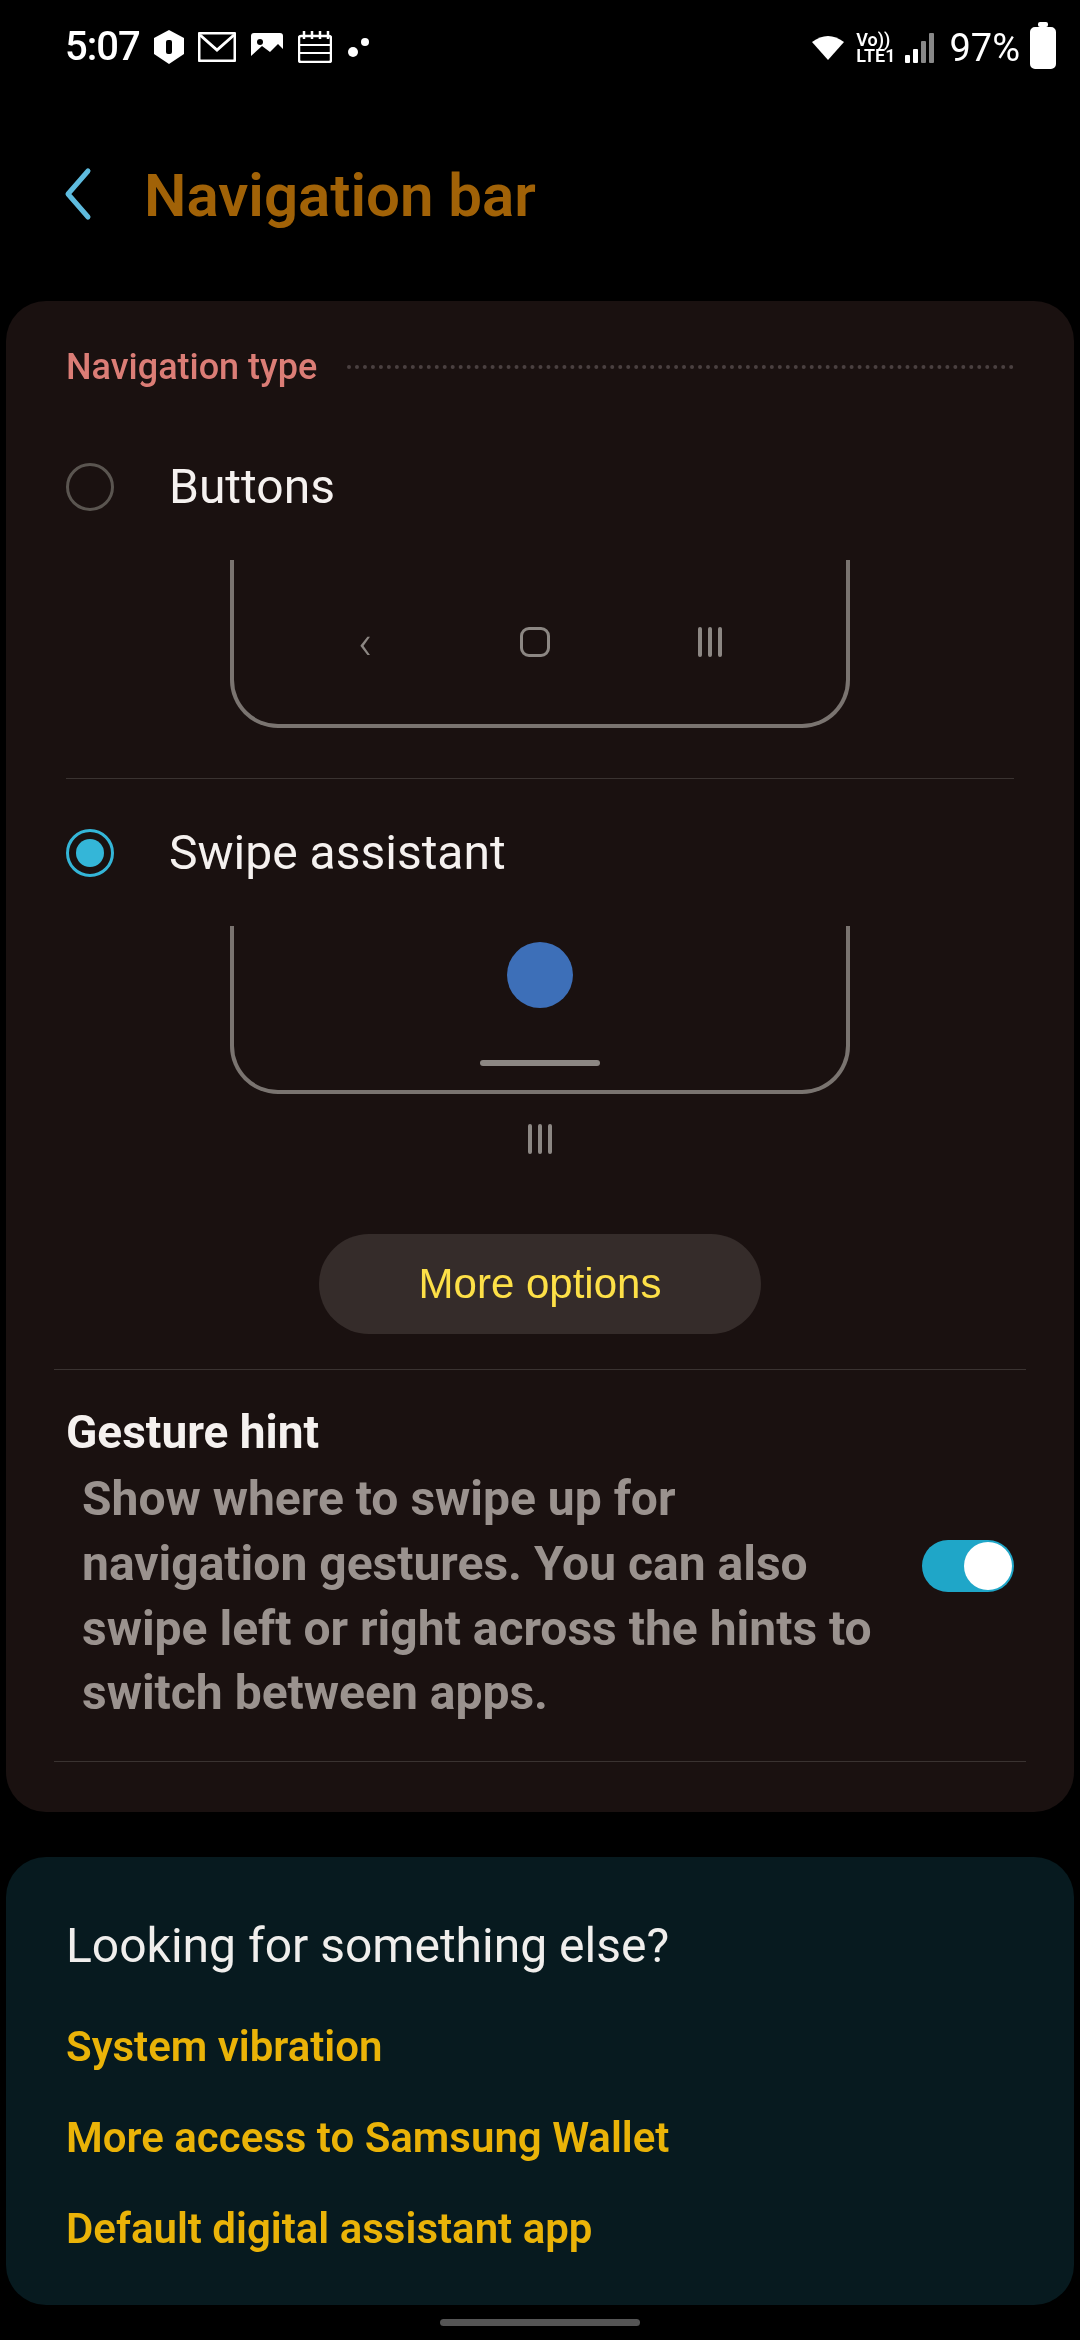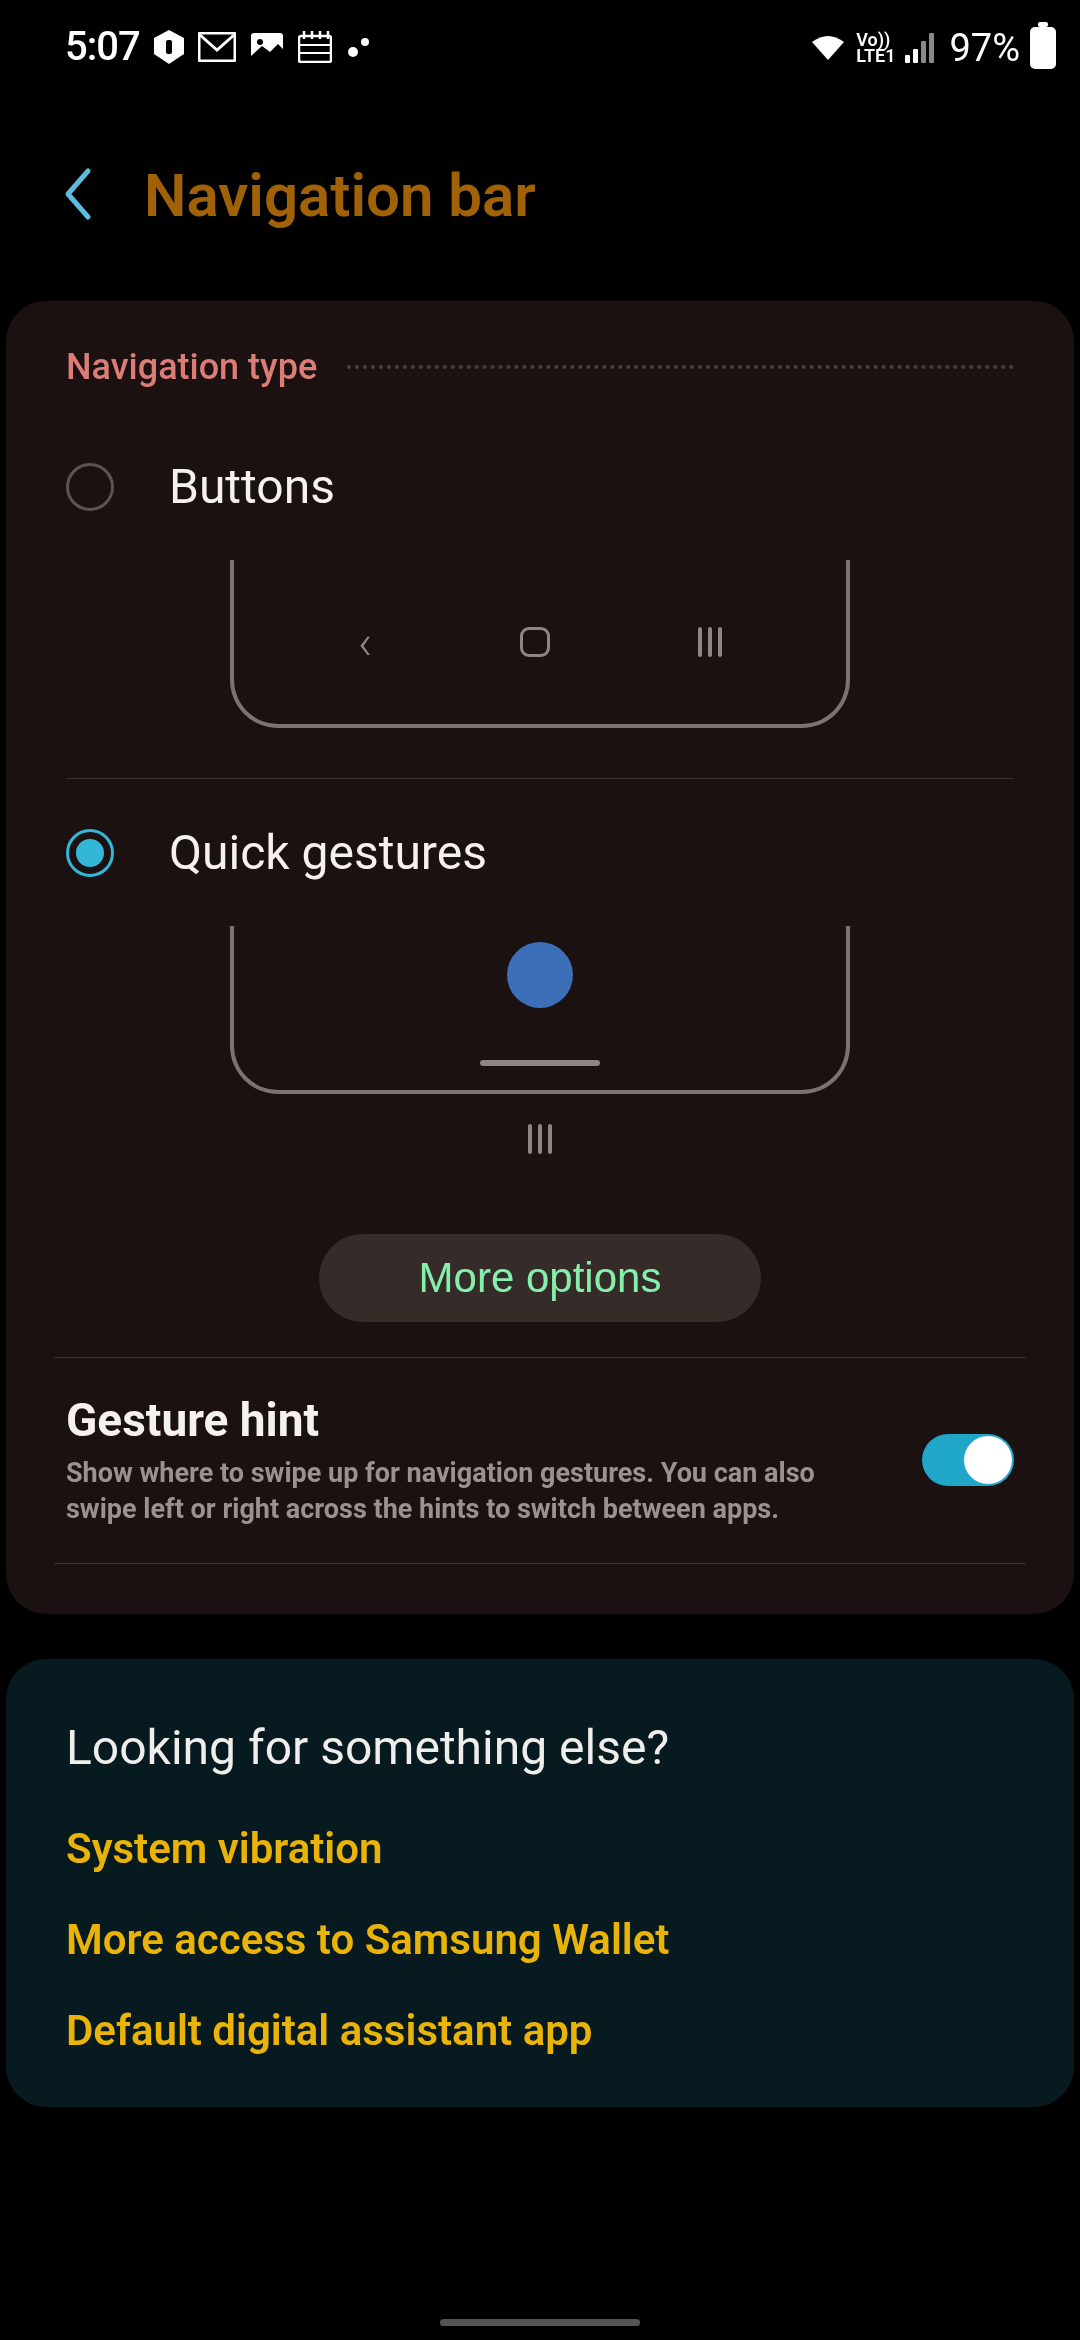--- a/index.html
+++ b/index.html
@@ -126,36 +126,36 @@
   .gesture-handle-row {
     display:flex; justify-content:center; padding-bottom: 50px;
     color:#8c8783;
   }
 
   .hr { height:1px; background:#3a3331; margin:0 60px; }
   .hr.full { margin:0 48px; }
 
   .more-wrap { display:flex; justify-content:center; padding: 30px 0 35px 0; }
   .more-btn {
-    background:#352c2a; color:#86efac;
+    background:#352c2a; color:#fde047;
     border:none; border-radius: 50px;
     font-size: 42px; font-weight:500;
-    padding: 20px 100px;
+    padding: 26px 100px;
   }
 
   
   .toggle-row {
     display:flex; align-items:center; justify-content:space-between;
     padding: 35px 60px;
     gap: 30px;
     font-weight: bold;
   }
   .toggle-text { flex:1; }
   .toggle-title { font-size: 46px; color:#f5f1ef; margin-bottom:8px; }
-  .toggle-desc { font-size: 27px; color:#9a928e; line-height:1.35; }
+  .toggle-desc { font-size: 48px; color:#9a928e; line-height:1.35;margin-left:16px; }
   .toggle {
     width: 92px; height: 52px; border-radius: 30px;
     background:#1fa6c8;
     position:relative;
     flex-shrink:0;
   }
   .toggle::after {
     content:''; position:absolute; right:2px; top:2px;
     width:48px; height:48px; border-radius:50%;
     background:#fff;
@@ -267,21 +267,21 @@
           <span></span>
           <span></span>
         </span>
     </div>
   </div>
 
   <div class="hr"></div>
 
   <div class="radio-row" style="padding-top:45px">
     <span class="radio selected"></span>
-    <span class="radio-label">Quick gestures</span>
+    <span class="radio-label">Swipe assistant</span>
   </div>
   <div class="preview-wrap" style="padding-bottom:30px">
     <div class="preview-frame gesture">
       <div class="preview-dot"></div>
       <div class="preview-bar"></div>
     </div>
   </div>
   <div class="gesture-handle-row">
     <span class="triple-bar">
         <span></span>

